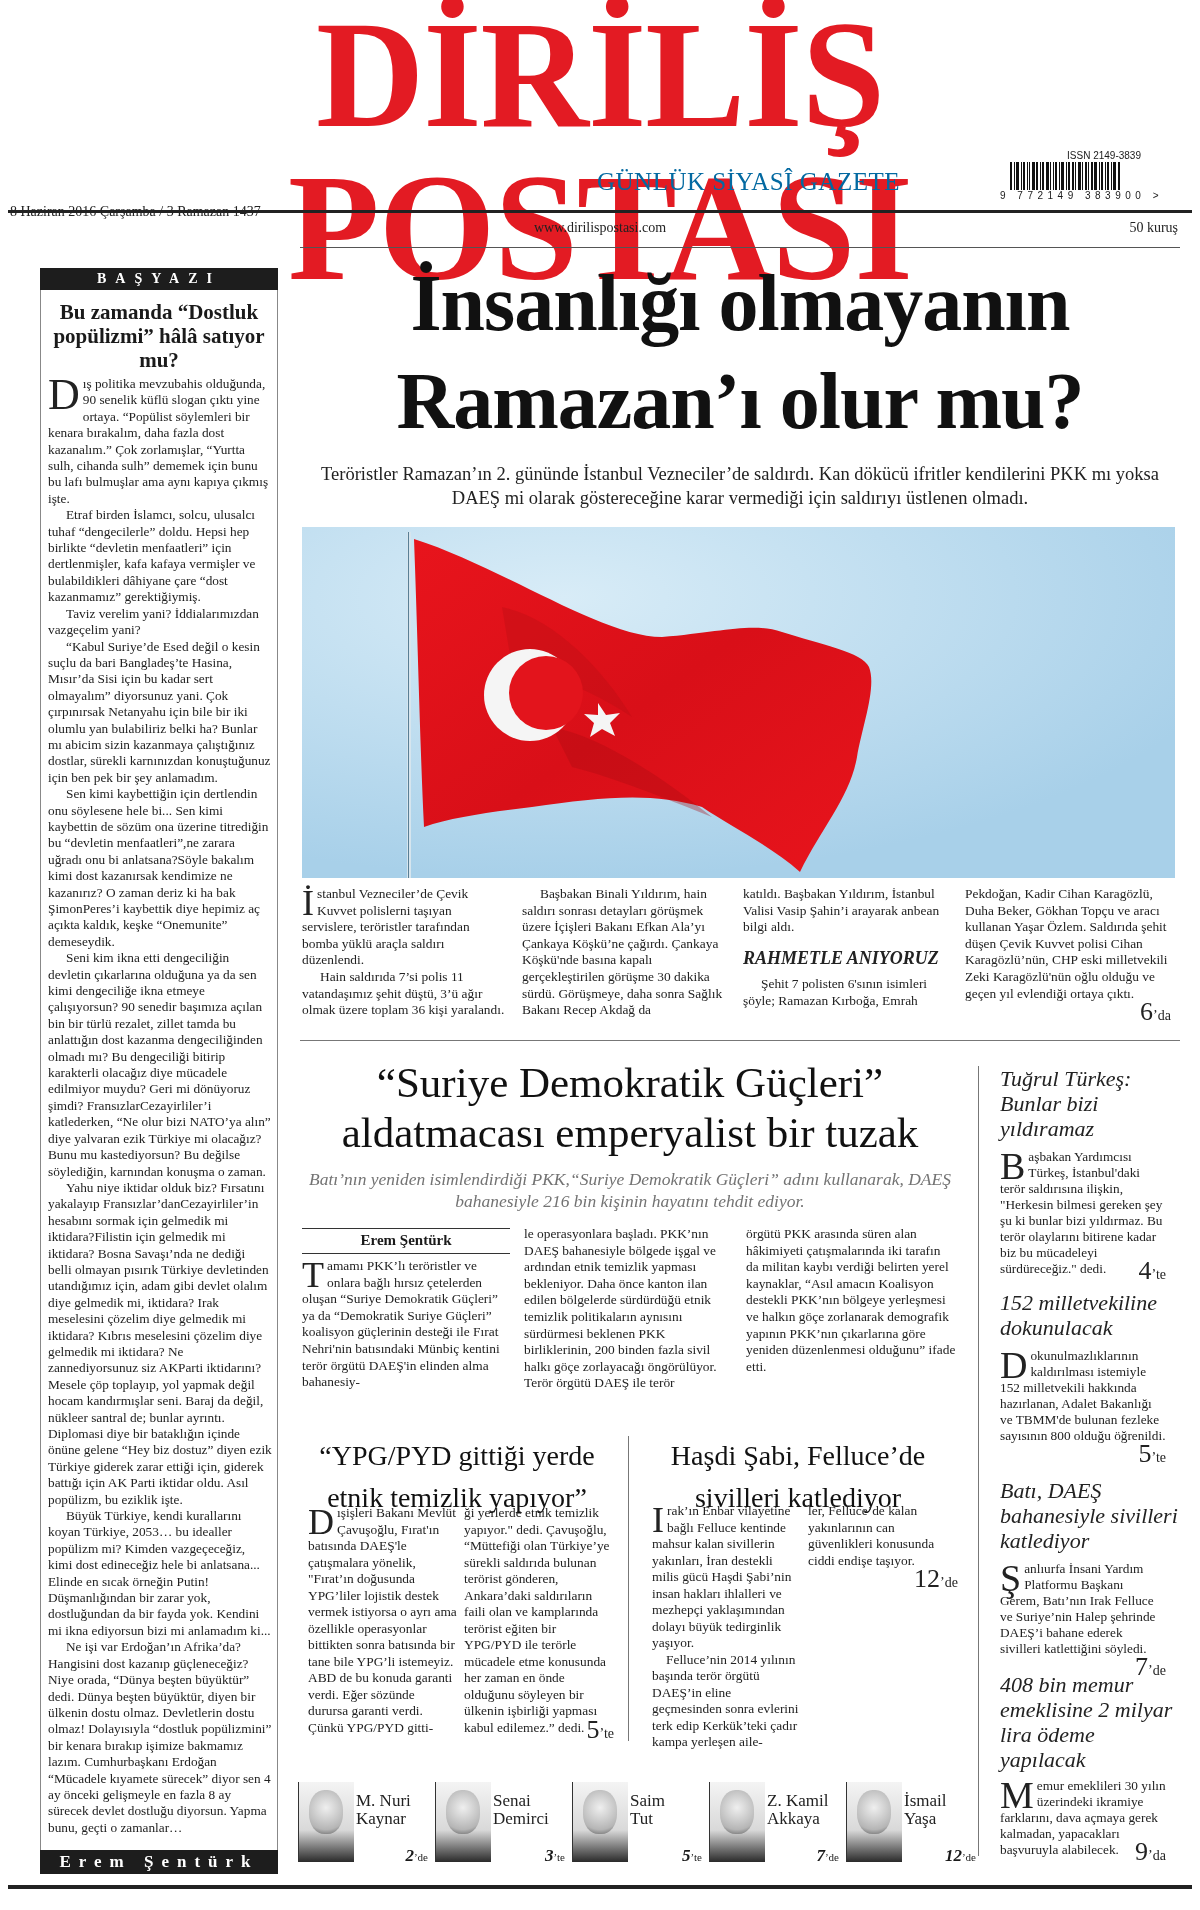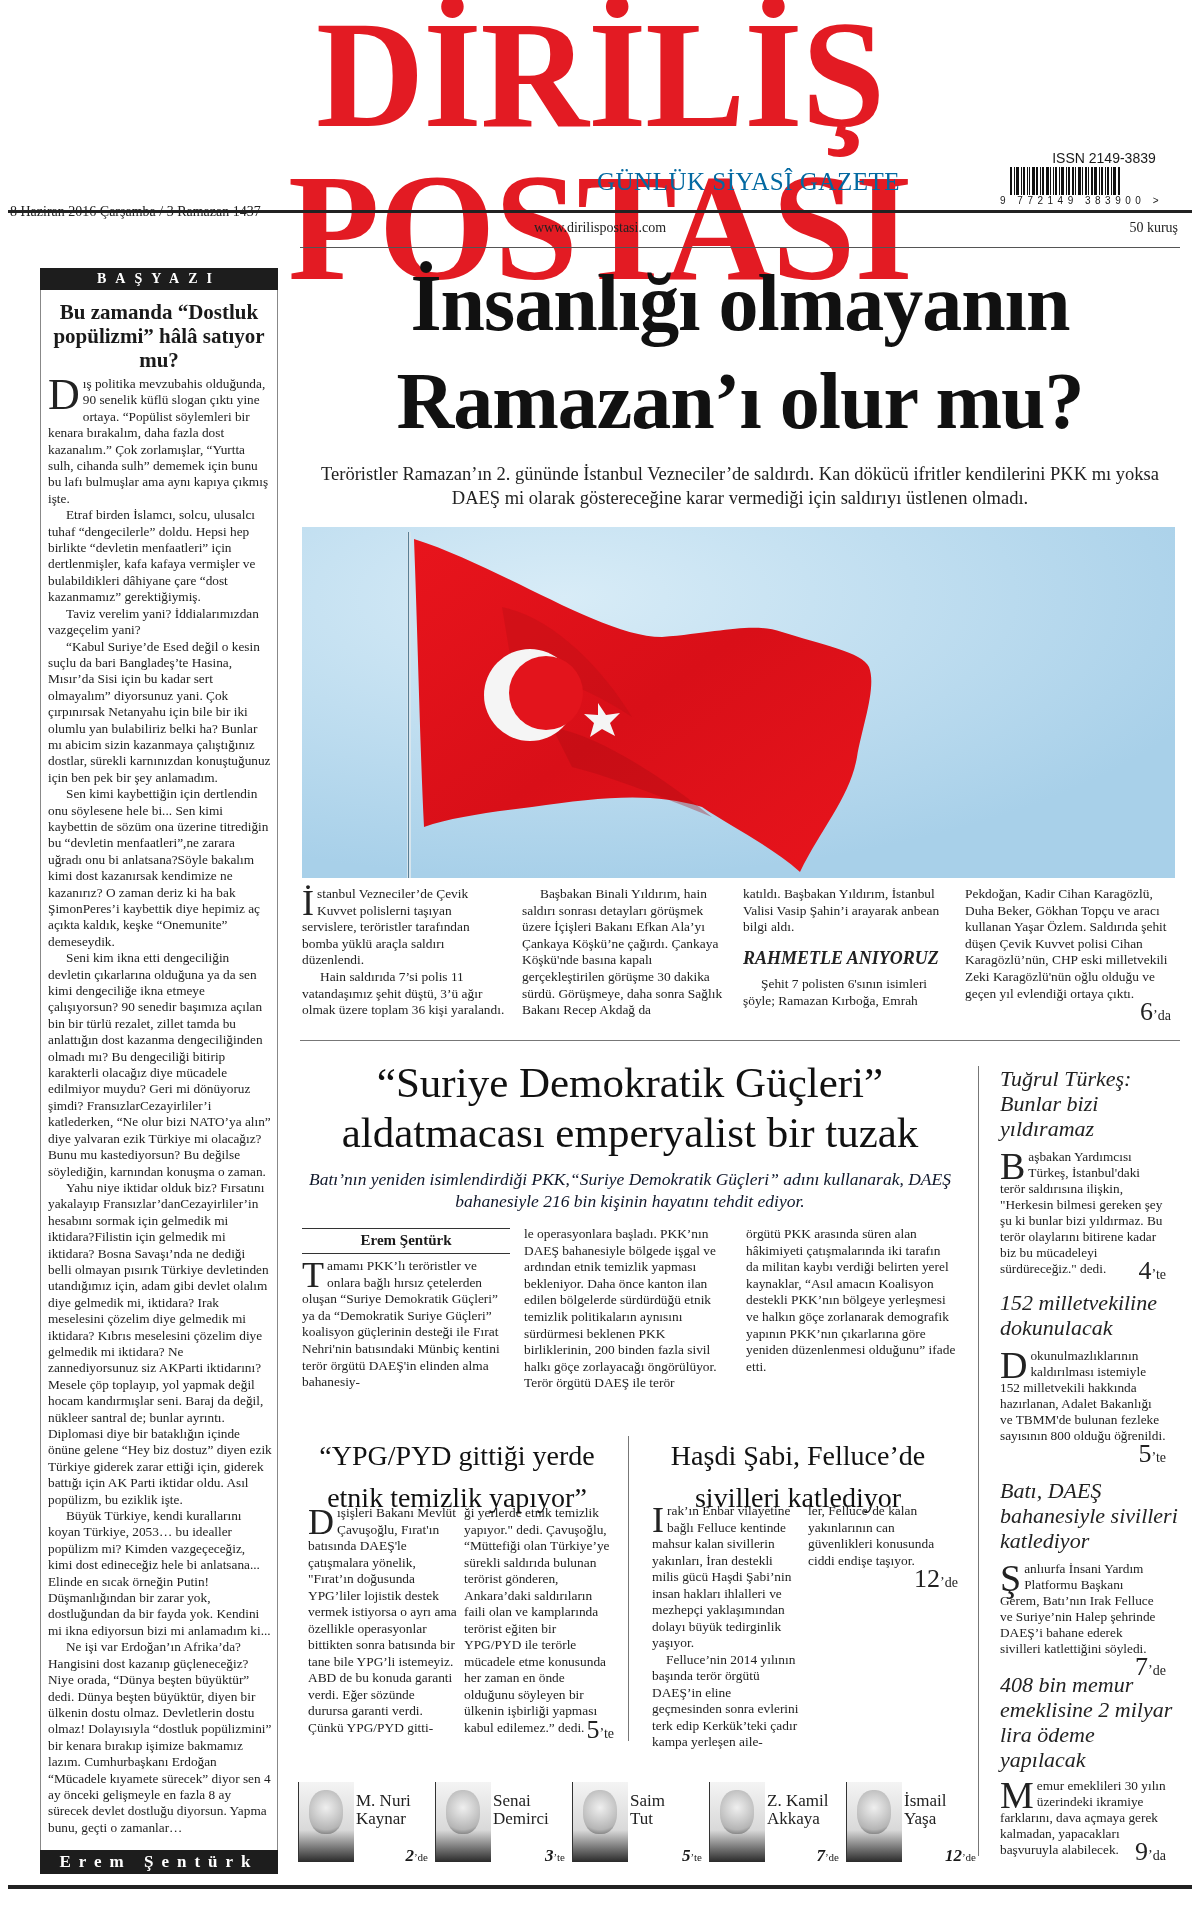--- a/index.html
+++ b/index.html
@@ -12,21 +12,21 @@
     left: 0; top: 0; width: 1200px; text-align: center;
     font-family: "Liberation Serif", serif; font-weight: bold;
     font-size: 150px; line-height: 150px; color: #e31b23; letter-spacing: -1px;
     transform: scaleY(1.02);
   }
   .subtitle {
     left: 300px; top: 168px; width: 600px; text-align: right;
     font-size: 25px; color: #0369a1; letter-spacing: 0.5px;
   }
   .barcode-box { left: 1000px; top: 150px; width: 172px; height: 60px; }
-  .issn { font-family: "Liberation Sans", sans-serif; font-size: 14px; text-align: center; width: 100%; display:block; margin-left: 18px;}
+  .issn { font-family: "Liberation Sans", sans-serif; font-size: 10px; text-align: center; width: 100%; display:block; margin-left: 18px;}
   .bars { display: flex; height: 28px; margin-left: 10px; margin-top: 1px; align-items: flex-end; }
   .bars span { display: inline-block; background: #111; margin-right: 1.5px; height: 100%; }
   .barcode-num { font-family: "Liberation Sans", sans-serif; font-size: 10px; letter-spacing: 4.5px; }
 
   .rule-top { left: 8px; top: 210px; width: 1184px; height: 3px; background: #222; }
   .dateline { left: 10px; top: 204px; font-size: 14px; color: #222; }
   .website { left: 470px; top: 220px; width: 260px; text-align: center; font-size: 14px; color: #222; }
   .price { right: 22px; top: 220px; font-size: 14px; color: #222; }
 
   
@@ -79,21 +79,21 @@
 
   .rule-mid { left: 300px; top: 1040px; width: 880px; height: 1px; background: #777; }
 
   
   .sdg-headline {
     left: 300px; top: 1058px; width: 660px; text-align: center;
     font-size: 43px; line-height: 50px; color: #111;
   }
   .sdg-deck {
     left: 300px; top: 1168px; width: 660px; text-align: center;
-    font-style: italic; font-size: 17.5px; line-height: 22px; color: #0f172a;
+    font-style: italic; font-size: 17.5px; line-height: 22px; color: #737373;
   }
   .sdg-byline-rule1 { left: 302px; top: 1228px; width: 208px; height: 1px; background: #333; }
   .sdg-byline { left: 302px; top: 1232px; width: 208px; text-align: center; font-weight: bold; font-size: 15px; }
   .sdg-byline-rule2 { left: 302px; top: 1253px; width: 208px; height: 1px; background: #333; }
   .col3 { width: 210px; font-size: 13.4px; line-height: 16.6px; color: #222; }
 
   
   .low-head { text-align: center; font-size: 28px; line-height: 42px; color: #111; }
   .low-body { font-size: 13.4px; line-height: 16.5px; color: #222; width: 150px; }
   .low-body p { text-indent: 14px; }

